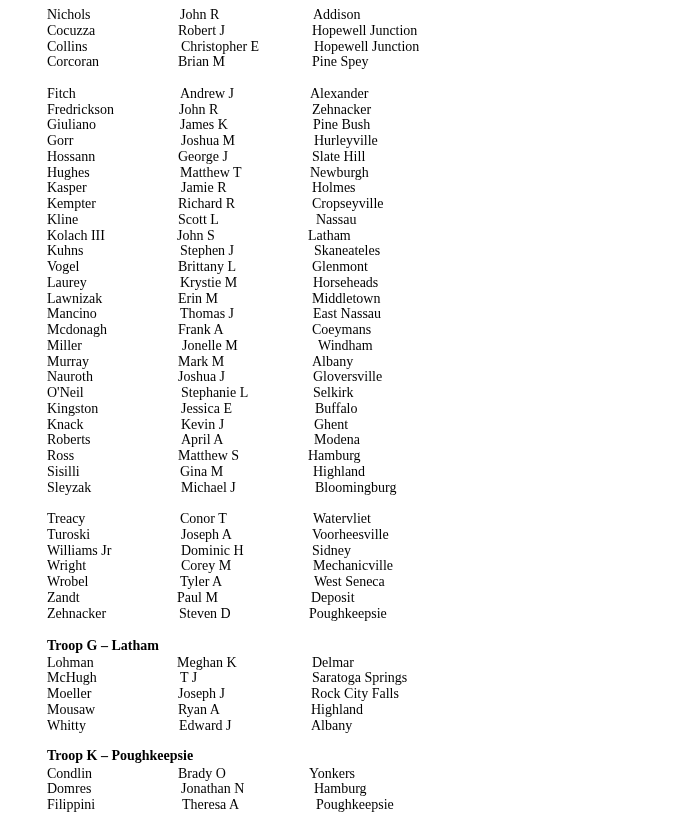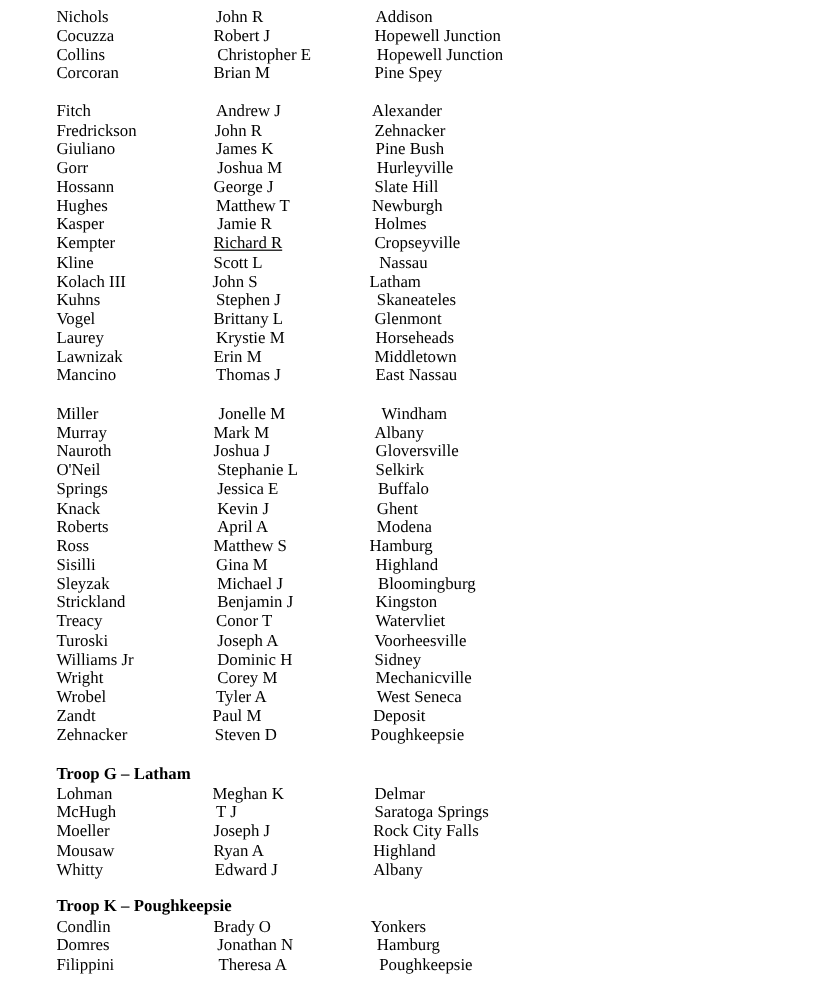--- a/index.html
+++ b/index.html
@@ -66,21 +66,21 @@
       <span class="cell" style="left: 180px;">Matthew T</span>
       <span class="cell" style="left: 310px;">Newburgh</span>
     </div>
     <div class="row" style="top: 180.25px;">
       <span class="cell" style="left: 47px;">Kasper</span>
       <span class="cell" style="left: 181px;">Jamie R</span>
       <span class="cell" style="left: 312px;">Holmes</span>
     </div>
     <div class="row" style="top: 196px;">
       <span class="cell" style="left: 47px;">Kempter</span>
-      <span class="cell" style="left: 178px; text-decoration: underline;">Richard R</span>
+      <span class="cell" style="left: 178px;">Richard R</span>
       <span class="cell" style="left: 312px;">Cropseyville</span>
     </div>
     <div class="row" style="top: 211.75px;">
       <span class="cell" style="left: 47px;">Kline</span>
       <span class="cell" style="left: 178px;">Scott L</span>
       <span class="cell" style="left: 316px;">Nassau</span>
     </div>
     <div class="row" style="top: 227.5px;">
       <span class="cell" style="left: 47px;">Kolach III</span>
       <span class="cell" style="left: 177px;">John S</span>
@@ -104,20 +104,25 @@
     <div class="row" style="top: 290.5px;">
       <span class="cell" style="left: 47px;">Lawnizak</span>
       <span class="cell" style="left: 178px;">Erin M</span>
       <span class="cell" style="left: 312px;">Middletown</span>
     </div>
     <div class="row" style="top: 306.25px;">
       <span class="cell" style="left: 47px;">Mancino</span>
       <span class="cell" style="left: 180px;">Thomas J</span>
       <span class="cell" style="left: 313px;">East Nassau</span>
     </div>
+    <div class="row" style="top: 322px;">
+      <span class="cell" style="left: 47px;">Mcdonagh</span>
+      <span class="cell" style="left: 178px;">Frank A</span>
+      <span class="cell" style="left: 312px;">Coeymans</span>
+    </div>
     <div class="row" style="top: 337.75px;">
       <span class="cell" style="left: 47px;">Miller</span>
       <span class="cell" style="left: 182px;">Jonelle M</span>
       <span class="cell" style="left: 318px;">Windham</span>
     </div>
     <div class="row" style="top: 353.5px;">
       <span class="cell" style="left: 47px;">Murray</span>
       <span class="cell" style="left: 178px;">Mark M</span>
       <span class="cell" style="left: 312px;">Albany</span>
     </div>
@@ -125,21 +130,21 @@
       <span class="cell" style="left: 47px;">Nauroth</span>
       <span class="cell" style="left: 178px;">Joshua J</span>
       <span class="cell" style="left: 313px;">Gloversville</span>
     </div>
     <div class="row" style="top: 385px;">
       <span class="cell" style="left: 47px;">O'Neil</span>
       <span class="cell" style="left: 181px;">Stephanie L</span>
       <span class="cell" style="left: 313px;">Selkirk</span>
     </div>
     <div class="row" style="top: 400.75px;">
-      <span class="cell" style="left: 47px;">Springs</span>
+      <span class="cell" style="left: 47px;">Kingston</span>
       <span class="cell" style="left: 181px;">Jessica E</span>
       <span class="cell" style="left: 315px;">Buffalo</span>
     </div>
     <div class="row" style="top: 416.5px;">
       <span class="cell" style="left: 47px;">Knack</span>
       <span class="cell" style="left: 181px;">Kevin J</span>
       <span class="cell" style="left: 314px;">Ghent</span>
     </div>
     <div class="row" style="top: 432.25px;">
       <span class="cell" style="left: 47px;">Roberts</span>
@@ -153,25 +158,20 @@
     </div>
     <div class="row" style="top: 463.75px;">
       <span class="cell" style="left: 47px;">Sisilli</span>
       <span class="cell" style="left: 180px;">Gina M</span>
       <span class="cell" style="left: 313px;">Highland</span>
     </div>
     <div class="row" style="top: 479.5px;">
       <span class="cell" style="left: 47px;">Sleyzak</span>
       <span class="cell" style="left: 181px;">Michael J</span>
       <span class="cell" style="left: 315px;">Bloomingburg</span>
-    </div>
-    <div class="row" style="top: 495.25px;">
-      <span class="cell" style="left: 47px;">Strickland</span>
-      <span class="cell" style="left: 181px;">Benjamin J</span>
-      <span class="cell" style="left: 313px;">Kingston</span>
     </div>
     <div class="row" style="top: 511px;">
       <span class="cell" style="left: 47px;">Treacy</span>
       <span class="cell" style="left: 180px;">Conor T</span>
       <span class="cell" style="left: 313px;">Watervliet</span>
     </div>
     <div class="row" style="top: 526.75px;">
       <span class="cell" style="left: 47px;">Turoski</span>
       <span class="cell" style="left: 181px;">Joseph A</span>
       <span class="cell" style="left: 312px;">Voorheesville</span>

